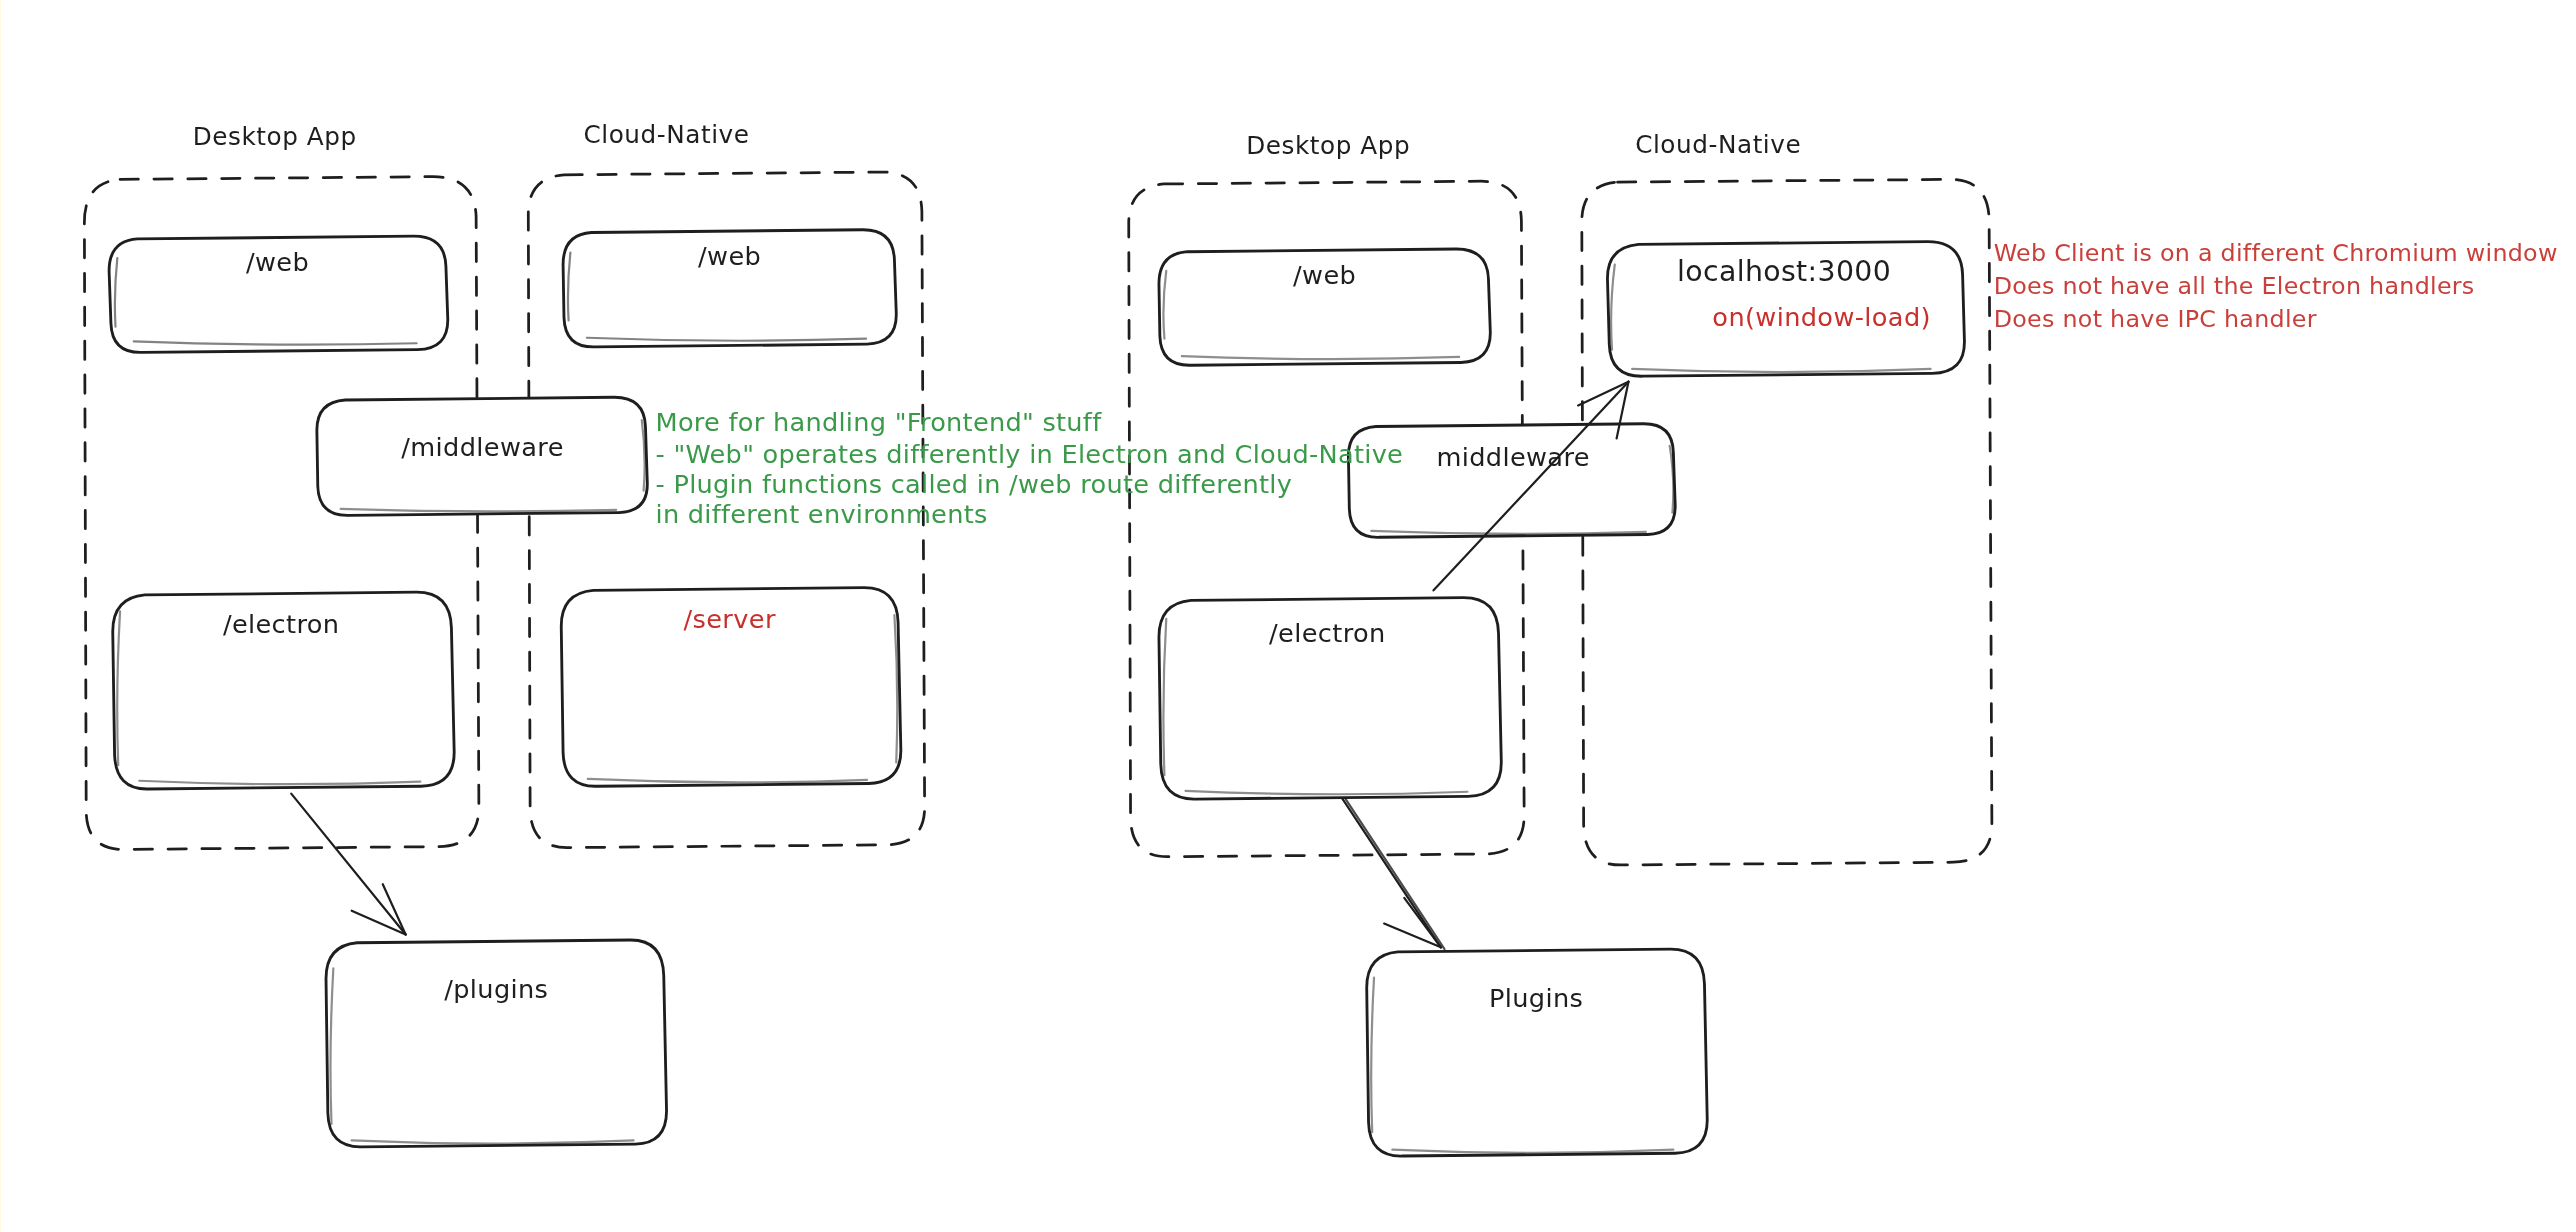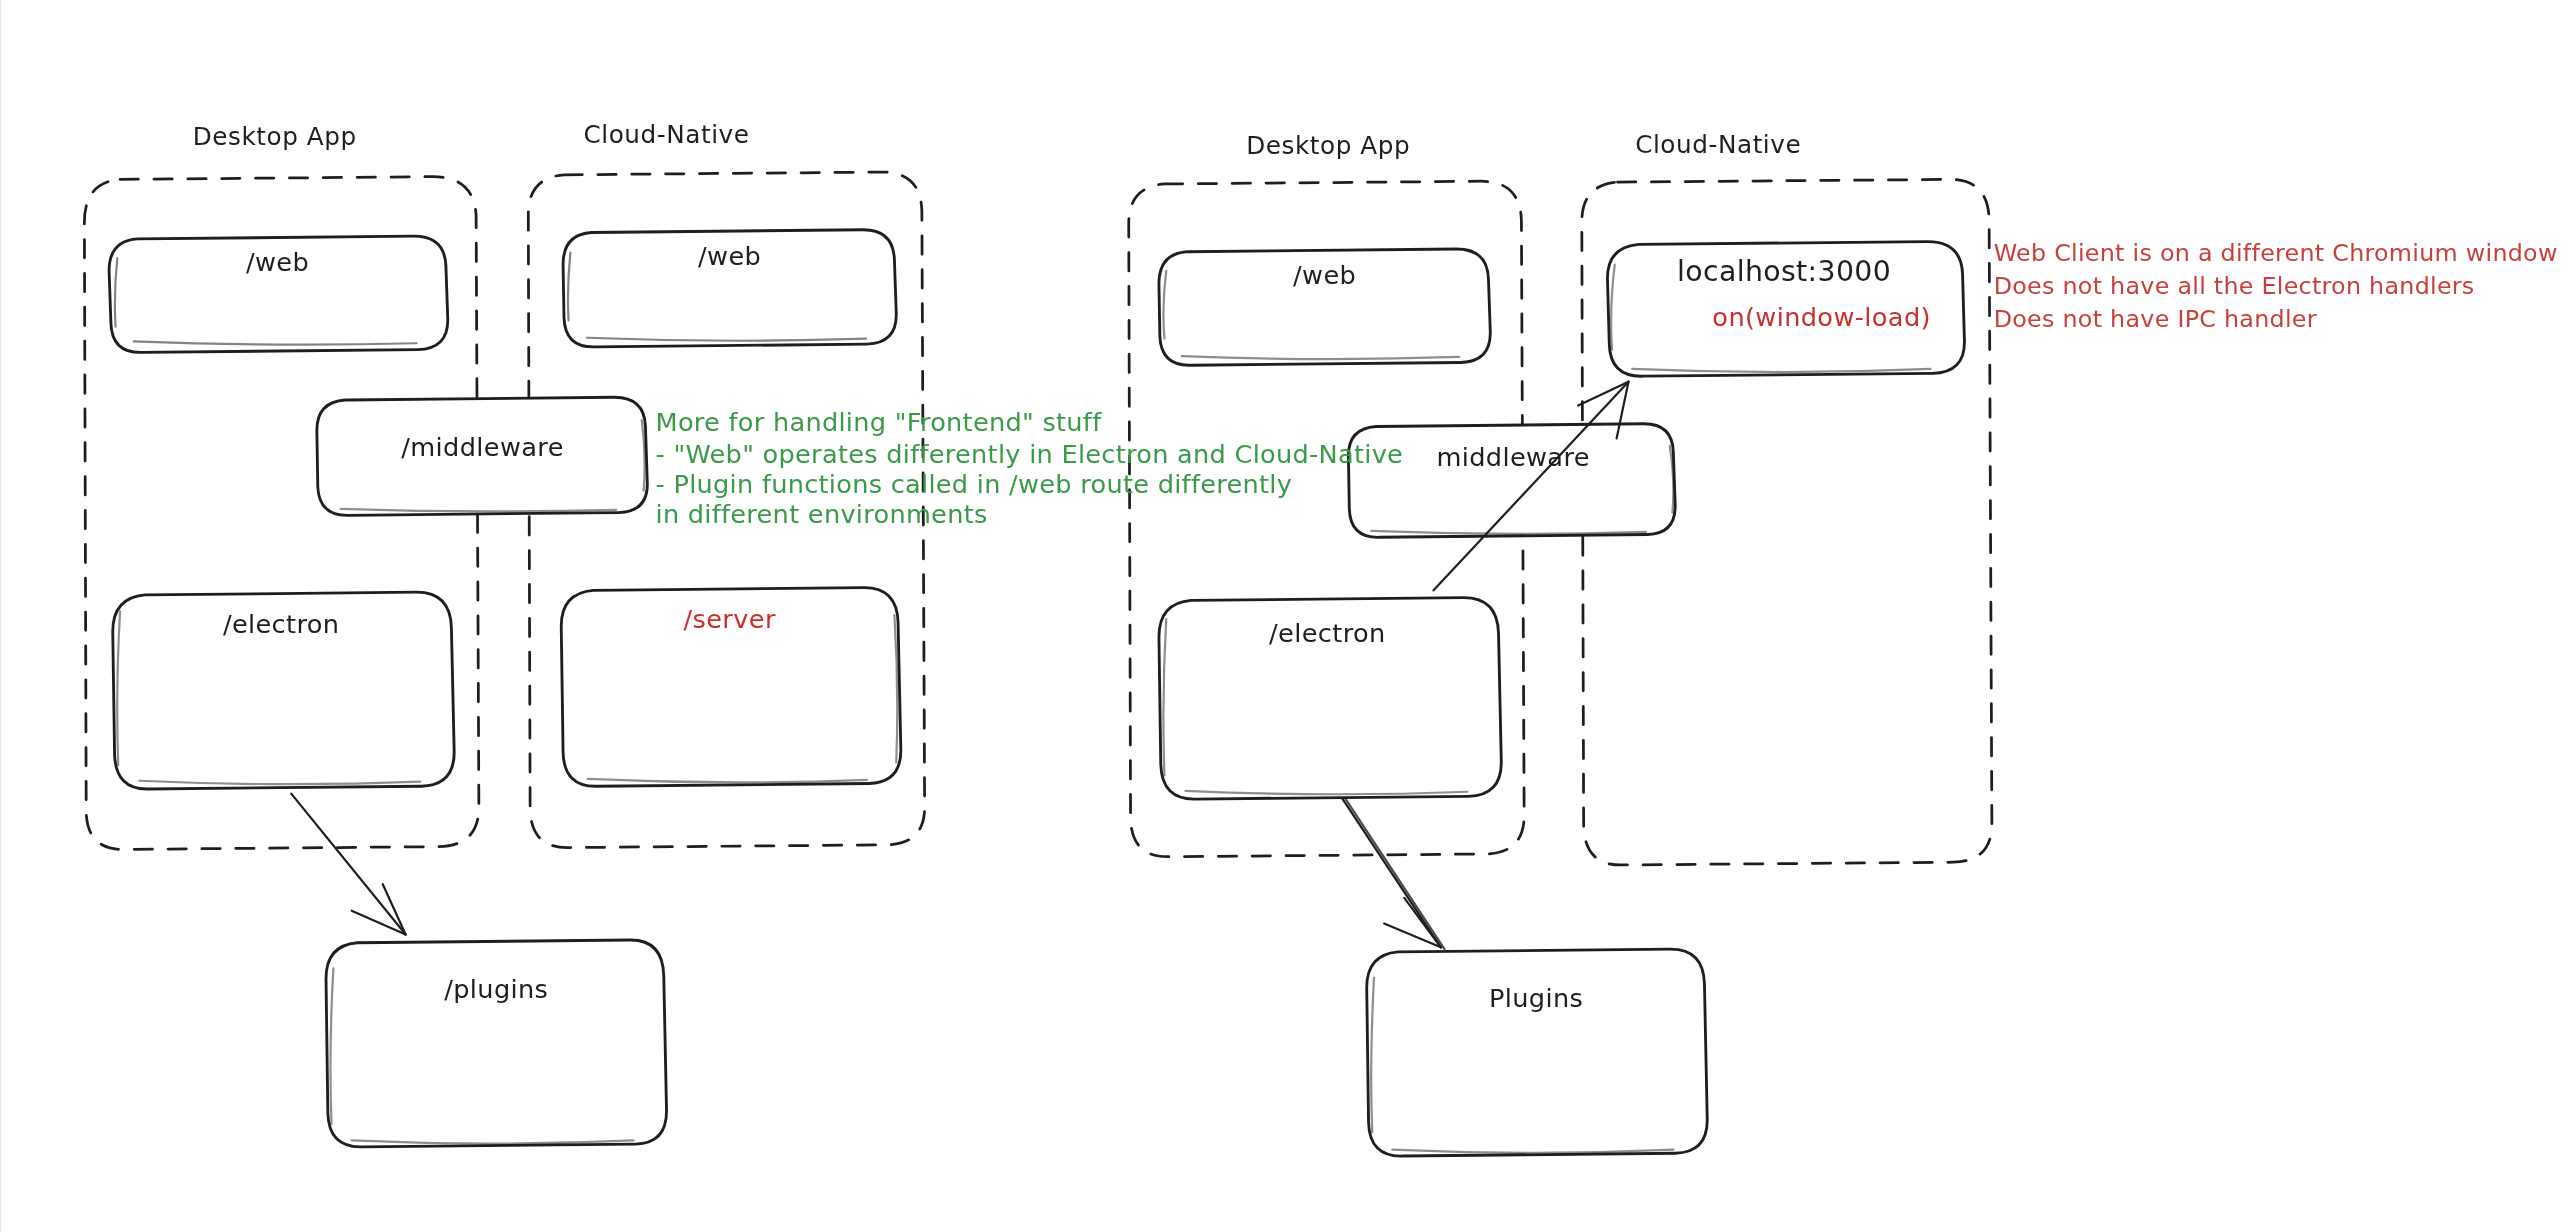--- a/index.html
+++ b/index.html
@@ -11,21 +11,21 @@
   body {
     width: 2576px;
     height: 1232px;
     overflow: hidden;
     font-family: "DejaVu Sans", sans-serif;
   }
   #canvas-root {
     position: relative;
     width: 2416px;
     height: 1232px;
-    background: #a16207;
+    background: #fde047;
   }
   svg#diagram {
     display: block;
     width: 2576px;
     height: 1232px;
   }
   .sketch-stroke {
     fill: none;
     stroke: #1e1e1e;
     stroke-width: 3.1;

